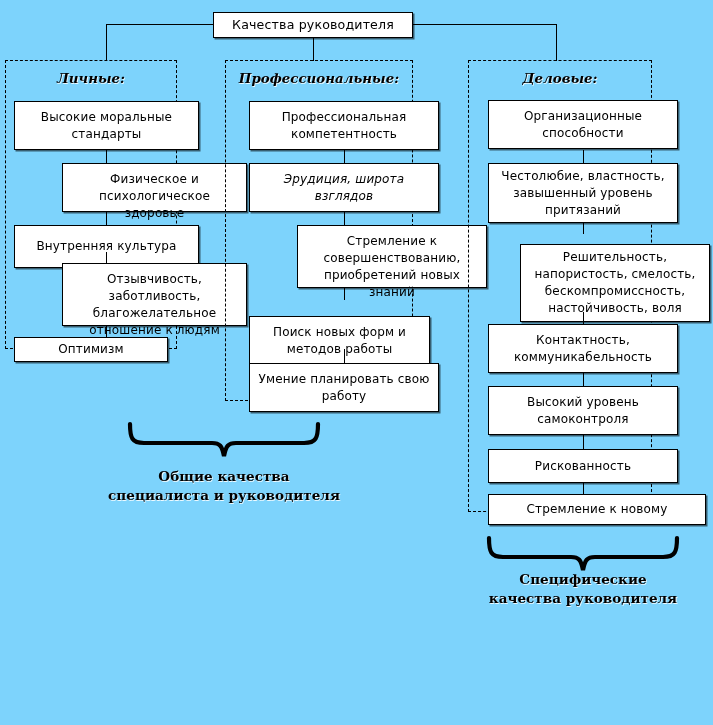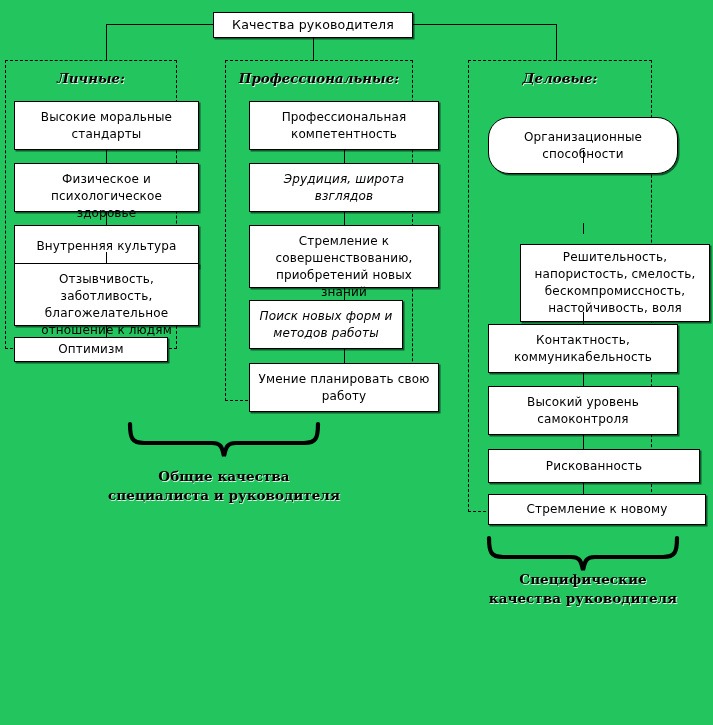--- a/index.html
+++ b/index.html
@@ -5,21 +5,21 @@
 <style>
   html, body {
     margin: 0;
     padding: 0;
     background: #ff00ff;
   }
   #canvas {
     position: relative;
     width: 713px;
     height: 725px;
-    background: #22c55e;
+    background: #7dd3fc;
     overflow: hidden;
     font-family: "DejaVu Sans", sans-serif;
   }
 
   
   .node {
     position: absolute;
     box-sizing: border-box;
     background: #ffffff;
     border: 1px solid #000000;
@@ -37,20 +37,21 @@
     overflow: visible;
   }
   .node .txt {
     display: block;
     width: 100%;
   }
   
   .node.clipped {
     align-items: flex-start;
     padding-top: 7px;
+    margin-left: 48px;
   }
 
   
   .title-box {
     font-size: 12.6px;
     line-height: 16px;
   }
 
   
   .dashframe {
@@ -144,55 +145,58 @@
   <div class="node" style="left:249px; top:163px; width:190px; height:49px;font-style:italic;">
     <span class="txt">Эрудиция, широта взглядов</span>
   </div>
   <div class="line-v" style="left:344px; top:212px; height:13px;"></div>
 
   <div class="node clipped" style="left:249px; top:225px; width:190px; height:63px;">
     <span class="txt">Стремление к совершенствованию, приобретений новых знаний</span>
   </div>
   <div class="line-v" style="left:344px; top:288px; height:12px;"></div>
 
-  <div class="node" style="left:249px; top:300px; width:154px; height:49px;font-style:italic;">
+  <div class="node" style="left:249px; top:316px; width:181px; height:49px;">
     <span class="txt">Поиск новых форм и методов работы</span>
   </div>
   <div class="line-v" style="left:344px; top:349px; height:14px;"></div>
 
   <div class="node" style="left:249px; top:363px; width:190px; height:49px;">
     <span class="txt">Умение планировать свою работу</span>
   </div>
 
   <div class="dashframe" style="left:468px; top:60px; width:184px; height:452px;"></div>
   <div class="caption" style="left:468px; top:70px; width:184px;">Деловые:</div>
 
-  <div class="node" style="left:488px; top:117px; width:190px; height:57px;border-radius:21px;">
+  <div class="node" style="left:488px; top:100px; width:190px; height:49px;">
     <span class="txt">Организационные способности</span>
   </div>
   <div class="line-v" style="left:583px; top:150px; height:13px;"></div>
 
+  <div class="node" style="left:488px; top:163px; width:190px; height:60px;">
+    <span class="txt">Честолюбие, властность, завышенный уровень притязаний</span>
+  </div>
   <div class="line-v" style="left:583px; top:223px; height:11px;"></div>
 
   <div class="node" style="left:488px; top:244px; width:190px; height:78px;margin-left:32px;">
     <span class="txt">Решительность, напористость, смелость, бескомпромиссность, настойчивость, воля</span>
   </div>
   <div class="line-v" style="left:583px; top:312px; height:12px;"></div>
 
   <div class="node" style="left:488px; top:324px; width:190px; height:49px;">
     <span class="txt">Контактность, коммуникабельность</span>
   </div>
   <div class="line-v" style="left:583px; top:373px; height:13px;"></div>
 
   <div class="node" style="left:488px; top:386px; width:190px; height:49px;">
     <span class="txt">Высокий уровень самоконтроля</span>
   </div>
   <div class="line-v" style="left:583px; top:435px; height:14px;"></div>
 
-  <div class="node" style="left:488px; top:449px; width:212px; height:34px;">
+  <div class="node" style="left:488px; top:449px; width:190px; height:34px;">
     <span class="txt">Рискованность</span>
   </div>
   <div class="line-v" style="left:583px; top:483px; height:11px;"></div>
 
   <div class="node" style="left:488px; top:494px; width:218px; height:31px;">
     <span class="txt">Стремление к новому</span>
   </div>
 
   <svg class="brace" width="200" height="40" viewBox="0 0 200 40" style="left:124px; top:422px;">
     <path d="M6,2 C6,16 8,21 20,21 L88,21 C96,21 98,24 100,34

